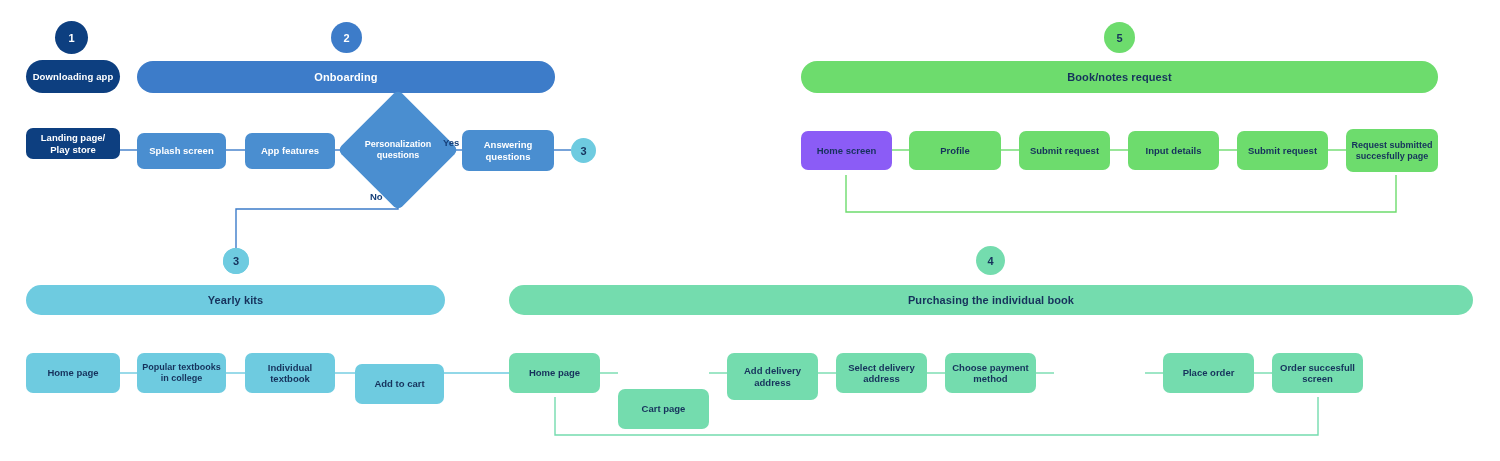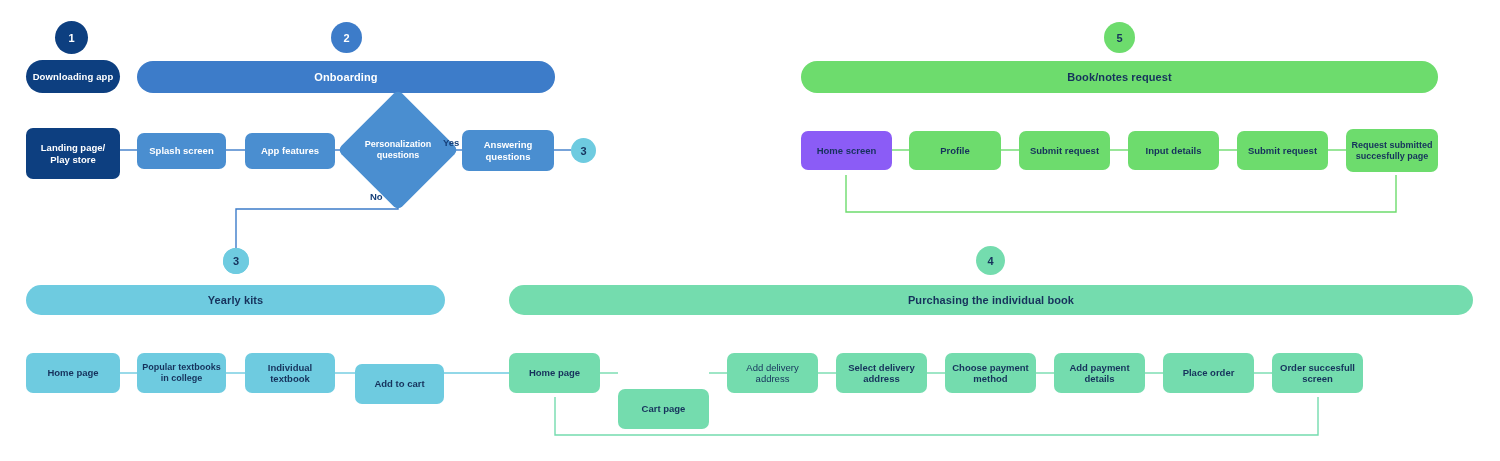--- a/index.html
+++ b/index.html
@@ -169,21 +169,21 @@
     <span>Downloading app</span>
   </div>
 
   <div class="badge" style="left:331px; top:22px; width:31px; height:31px; background:#3d7cc9; color:#ffffff;">
     <span>2</span>
   </div>
   <div class="phase-bar" style="left:137px; top:61px; width:418px; height:32px; background:#3d7cc9; color:#ffffff;">
     <span>Onboarding</span>
   </div>
 
-  <div class="node" style="left:26px; top:128px; width:94px; height:51px; background:#0d3f80; color:#ffffff; font-size:9.5px; font-weight:700;">
+  <div class="node" style="left:26px; top:128px; width:94px; height:31px; background:#0d3f80; color:#ffffff; font-size:9.5px; font-weight:700;">
     <span style="white-space:pre-line;">Landing page/
 Play store</span>
   </div>
 
   <div class="node" style="left:137px; top:133px; width:89px; height:36px; background:#4a8ed0; color:#ffffff; font-size:9.5px; font-weight:700;">
     <span style="white-space:pre-line;">Splash screen</span>
   </div>
 
   <div class="node" style="left:245px; top:133px; width:90px; height:36px; background:#4a8ed0; color:#ffffff; font-size:9.5px; font-weight:700;">
     <span style="white-space:pre-line;">App features</span>
@@ -272,36 +272,32 @@
   <div class="phase-bar" style="left:509px; top:285px; width:964px; height:30px; background:#74dcae; color:#16325c;">
     <span>Purchasing the individual book</span>
   </div>
 
   <div class="node" style="left:509px; top:353px; width:91px; height:40px; background:#74dcae; color:#16325c; font-size:9.5px; font-weight:700;">
     <span style="white-space:pre-line;">Home page</span>
   </div>
   <div class="node" style="left:618px; top:353px; width:91px; height:40px; background:#74dcae; color:#16325c; font-size:9.5px; font-weight:700;margin-top:36px;">
     <span style="white-space:pre-line;">Cart page</span>
   </div>
-  <div class="node" style="left:727px; top:353px; width:91px; height:40px; background:#74dcae; color:#16325c; font-size:9.5px; font-weight:400;">
+  <div class="node" style="left:727px; top:353px; width:91px; height:47px; background:#74dcae; color:#16325c; font-size:9.5px; font-weight:700;">
     <span style="white-space:pre-line;">Add delivery
 address</span>
   </div>
   <div class="node" style="left:836px; top:353px; width:91px; height:40px; background:#74dcae; color:#16325c; font-size:9.5px; font-weight:700;">
     <span style="white-space:pre-line;">Select delivery
 address</span>
   </div>
   <div class="node" style="left:945px; top:353px; width:91px; height:40px; background:#74dcae; color:#16325c; font-size:9.5px; font-weight:700;">
     <span style="white-space:pre-line;">Choose payment
 method</span>
   </div>
-  <div class="node" style="left:1054px; top:353px; width:91px; height:40px; background:#74dcae; color:#16325c; font-size:9.5px; font-weight:700;">
-    <span style="white-space:pre-line;">Add payment
-details</span>
-  </div>
   <div class="node" style="left:1163px; top:353px; width:91px; height:40px; background:#74dcae; color:#16325c; font-size:9.5px; font-weight:700;">
     <span style="white-space:pre-line;">Place order</span>
   </div>
   <div class="node" style="left:1272px; top:353px; width:91px; height:40px; background:#74dcae; color:#16325c; font-size:9.5px; font-weight:700;">
     <span style="white-space:pre-line;">Order succesfull
 screen</span>
   </div>
 
 </div>
 

